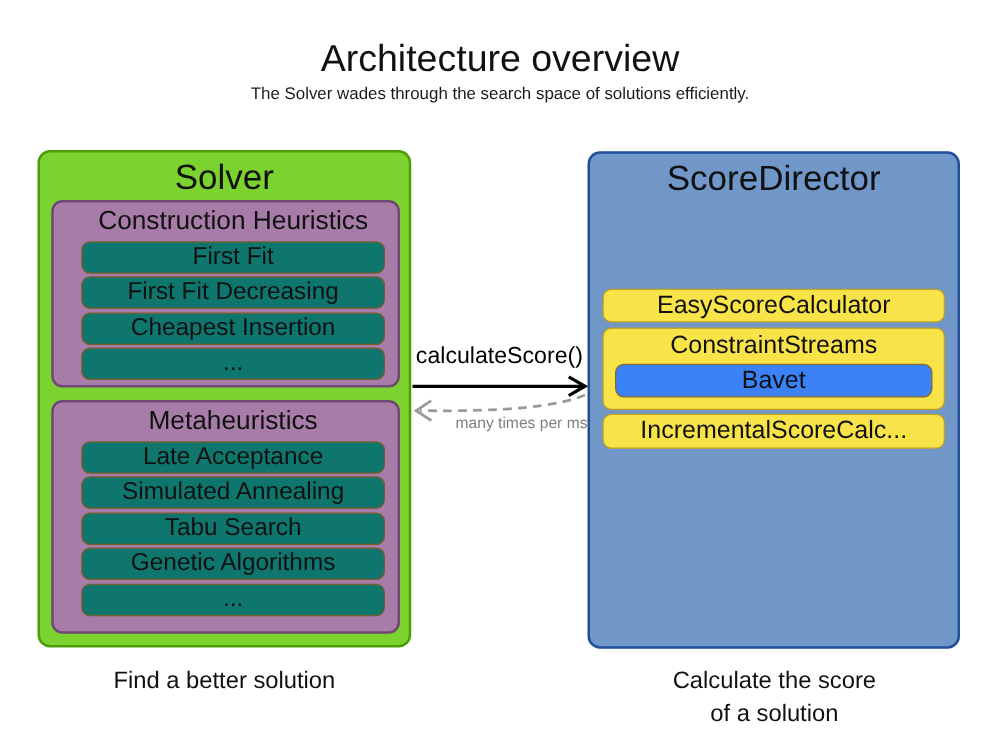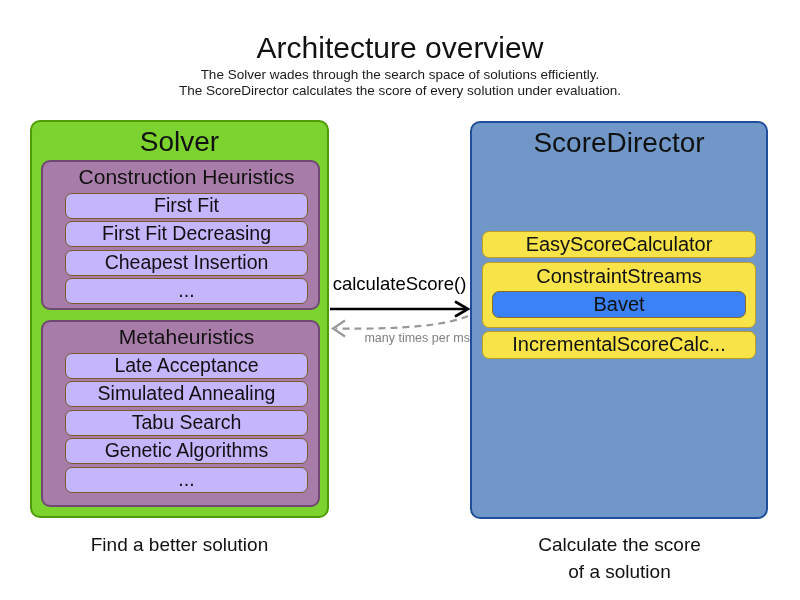--- a/index.html
+++ b/index.html
@@ -63,21 +63,21 @@
   .group-title {
     text-align: center;
     font-size: 21px;
     height: 27px;
     line-height: 27px;
     color: #111;
   }
   .item {
     height: 26px;
     margin-top: 2.5px;
-    background: #c4b5fd;
+    background: #0f766e;
     border: 1.5px solid #7A5C28;
     border-radius: 7px;
     text-align: center;
     font-size: 19.5px;
     line-height: 23px;
     color: #111;
   }
 
   
   .score-box {
@@ -154,21 +154,20 @@
   .caption.left-cap { left: 30px; }
   .caption.right-cap { left: 470px; }
 </style>
 </head>
 <body>
 
 <div class="canvas">
 
   <div class="title">Architecture overview</div>
   <div class="subtitle l1">The Solver wades through the search space of solutions efficiently.</div>
-  <div class="subtitle l2">The ScoreDirector calculates the score of every solution under evaluation.</div>
 
   <div class="solver-box">
     <div class="box-title">Solver</div>
 
     <div class="group ch">
       <div class="group-title">Construction Heuristics</div>
       <div class="item">First Fit</div>
       <div class="item">First Fit Decreasing</div>
       <div class="item">Cheapest Insertion</div>
       <div class="item">...</div>

